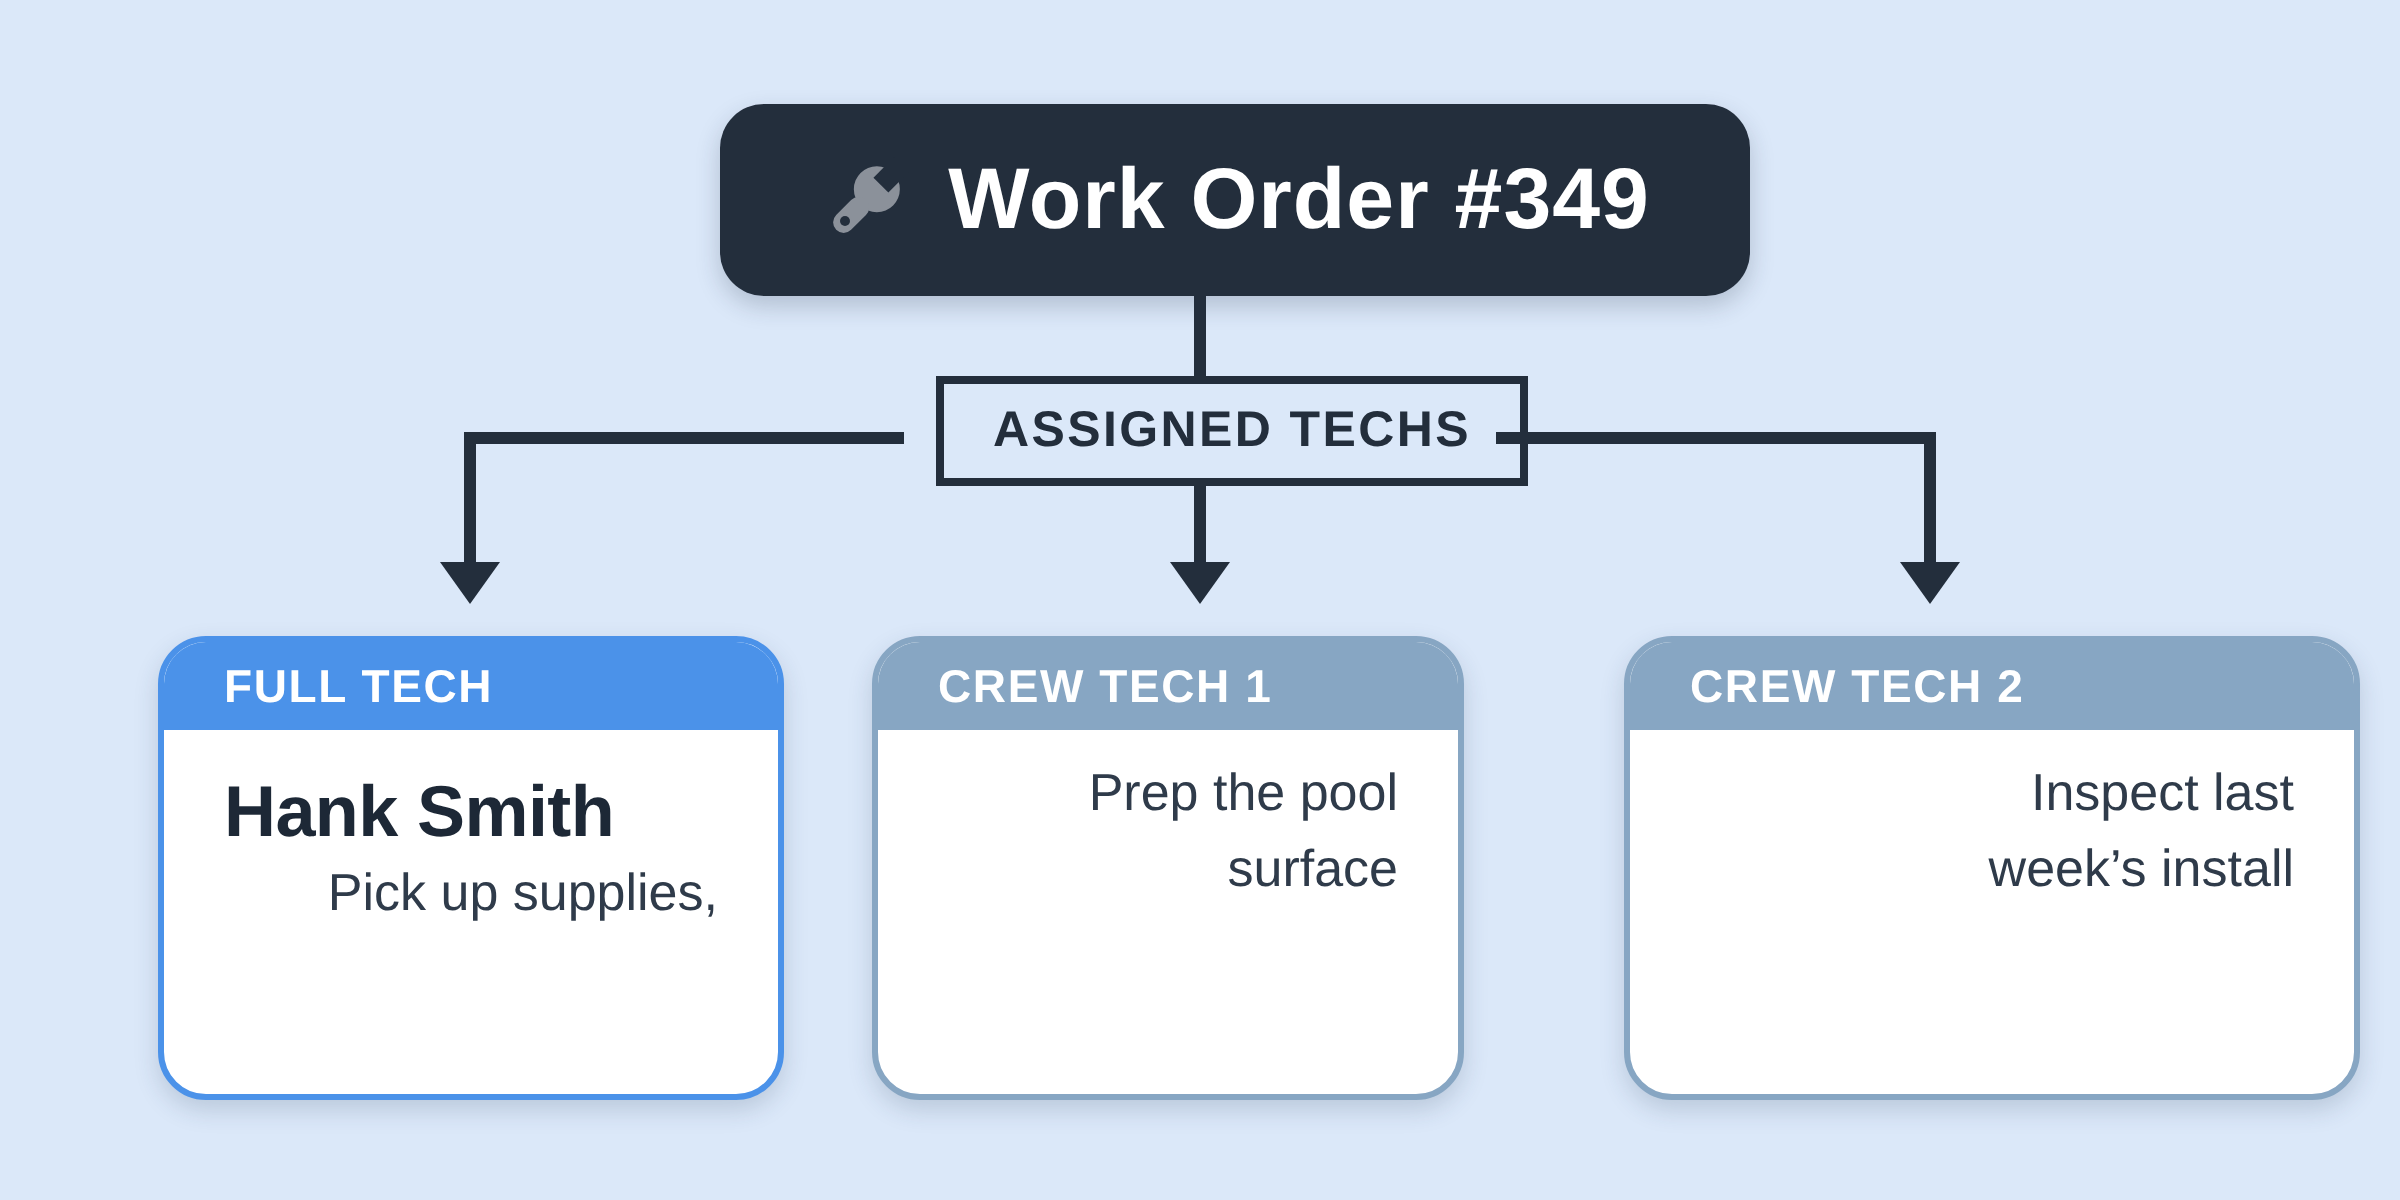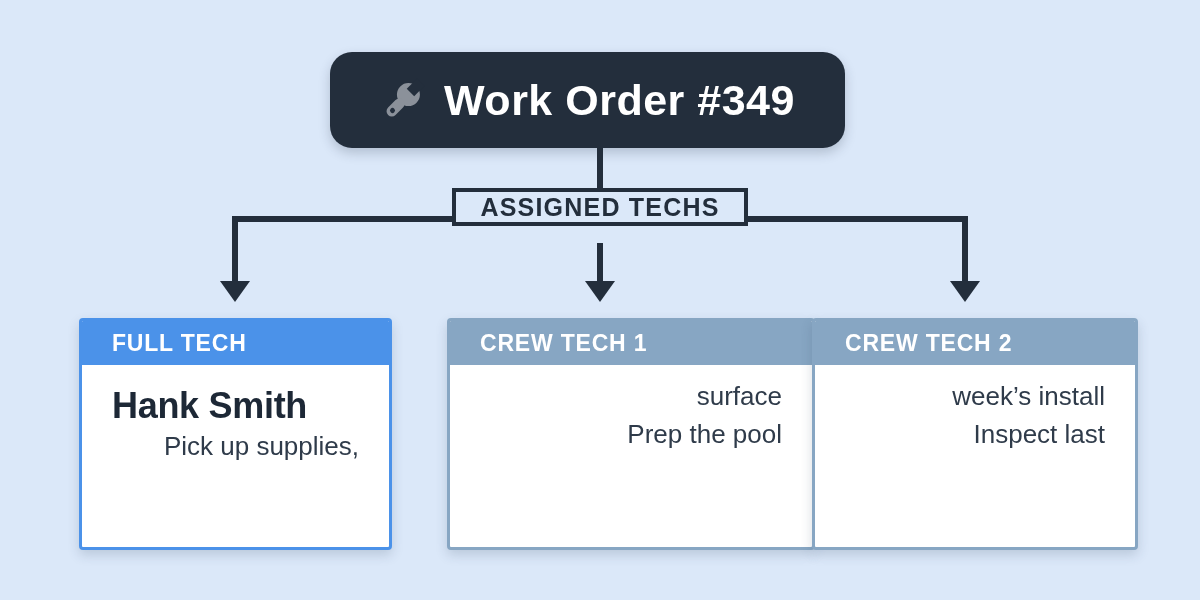--- a/index.html
+++ b/index.html
@@ -20,21 +20,21 @@
     position: relative;
     width: 1200px;
     height: 600px;
     background: var(--bg);
     overflow: hidden;
   }
 
   
   .root-node {
     position: absolute;
-    left: 330px; top: 52px;
+    left: 360px; top: 52px;
     width: 515px; height: 96px;
     background: var(--ink);
     border-radius: 22px;
     display: flex;
     align-items: center;
     justify-content: center;
     gap: 18px;
     box-shadow: 0 5px 12px rgba(30, 45, 70, 0.22);
   }
   .root-title {
@@ -55,43 +55,43 @@
     position: absolute;
     width: 0; height: 0;
     border-left: 15px solid transparent;
     border-right: 15px solid transparent;
     border-top: 21px solid var(--ink);
   }
 
   
   .hub {
     position: absolute;
-    left: 452px; top: 188px;
-    width: 296px; height: 38px;
+    left: 468px; top: 188px;
+    width: 296px; height: 55px;
     background: var(--bg);
     border: 4px solid var(--ink);
     display: flex;
     align-items: center;
     justify-content: center;
   }
   .hub-label {
     color: var(--ink);
     font-size: 25px;
     font-weight: 700;
     letter-spacing: 1.2px;
     white-space: nowrap;
   }
 
   
   .card {
     position: absolute;
     top: 318px;
     height: 232px;
     background: var(--card-bg);
-    border-radius: 4px;
+    border-radius: 24px;
     overflow: hidden;
     box-shadow: 0 5px 12px rgba(40, 60, 90, 0.18);
   }
   .card.accent-blue  { border: 3px solid var(--blue); }
   .card.accent-steel { border: 3px solid var(--steel); }
 
   .card-header {
     height: 44px;
     display: flex;
     align-items: center;
@@ -119,22 +119,22 @@
   }
   .task-line {
     color: var(--body-text);
     font-size: 26px;
     line-height: 38px;
     white-space: nowrap;
     text-align: right;
   }
 
   .card-1 { left: 79px;  width: 313px; }
-  .card-2 { left: 447px; width: 368px; }
-  .card-3 { left: 812px; width: 326px; }
+  .card-2 { left: 436px; width: 296px; }
+  .card-3 { left: 812px; width: 368px; }
 </style>
 </head>
 <body>
 
 <div class="stage">
 
   <div class="root-node">
     <svg class="wrench" viewBox="0 0 48 48" aria-hidden="true">
       <g transform="rotate(45 24 24)">
         <circle cx="24" cy="16" r="12" fill="#8b919a"></circle>
@@ -171,28 +171,28 @@
       <div class="tech-name">Hank Smith</div>
       <div class="task-line">Pick up supplies,</div>
     </div>
   </div>
 
   <div class="card card-2 accent-steel">
     <div class="card-header">
       <span class="role-label">CREW TECH 1</span>
     </div>
     <div class="card-body">
+      <div class="task-line">Prep the pool</div>
       <div class="task-line">surface</div>
-      <div class="task-line">Prep the pool</div>
     </div>
   </div>
 
   <div class="card card-3 accent-steel">
     <div class="card-header">
       <span class="role-label">CREW TECH 2</span>
     </div>
     <div class="card-body">
+      <div class="task-line">Inspect last</div>
       <div class="task-line">week’s install</div>
-      <div class="task-line">Inspect last</div>
     </div>
   </div>
 
 </div>
 
 </body></html>

